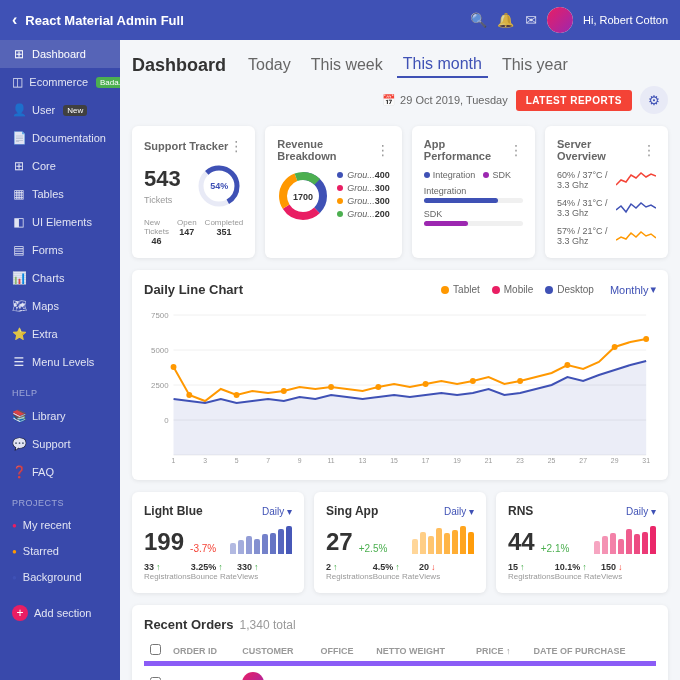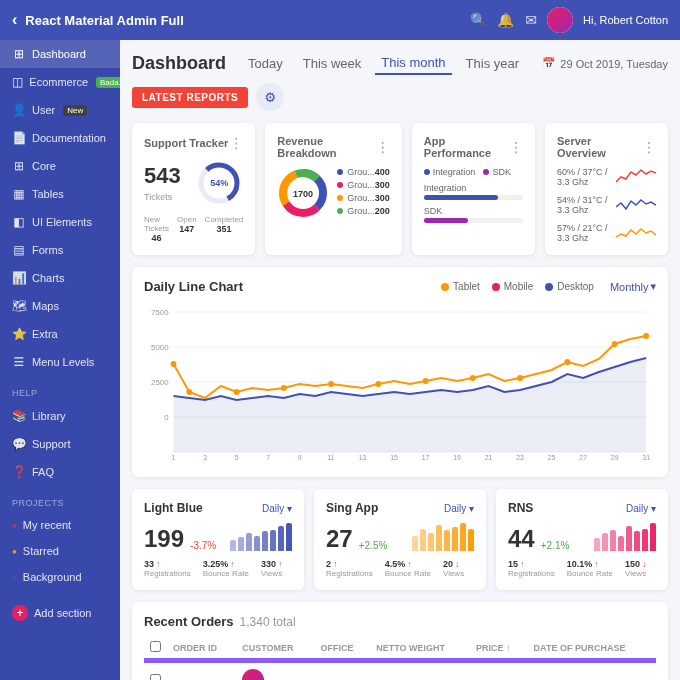--- a/index.html
+++ b/index.html
@@ -69,21 +69,21 @@
     
     .dashboard-header {
       display: flex;
       align-items: center;
       margin-bottom: 12px;
       gap: 8px;
       flex-wrap: wrap;
     }
     .dashboard-title { font-size: 18px; font-weight: 600; color: #333; margin-right: 8px; }
     .header-tab {
-      font-size: 13px;
+      font-size: 16px;
       color: #666;
       padding: 3px 6px;
       cursor: pointer;
     }
     .header-tab.active { color: #3f51b5; border-bottom: 2px solid #3f51b5; }
     .header-date {
       margin-left: auto;
       font-size: 11px;
       color: #666;
       display: flex;
@@ -144,21 +144,21 @@
     .stat-item { display: flex; flex-direction: column; align-items: center; }
     .stat-label { color: #999; font-size: 8px; }
     .stat-value { font-weight: 600; color: #333; }
 
     
     .revenue-content { display: flex; gap: 8px; align-items: center; }
     .donut-big { position: relative; width: 52px; height: 52px; flex-shrink: 0; }
     .revenue-legend { flex: 1; }
     .legend-item { display: flex; align-items: center; justify-content: space-between; margin-bottom: 3px; font-size: 9px; }
     .legend-dot { width: 6px; height: 6px; border-radius: 50%; margin-right: 4px; flex-shrink: 0; }
-    .legend-label { color: #666; flex: 1; }
+    .legend-label { color: #666; flex: 1; font-style: italic; }
     .legend-value { font-weight: 600; color: #333; }
 
     
     .perf-legend { display: flex; gap: 8px; margin-bottom: 6px; font-size: 9px; color: #666; }
     .perf-legend span { display: flex; align-items: center; gap: 3px; }
     .perf-dot { width: 6px; height: 6px; border-radius: 50%; }
     .perf-bar-row { margin-bottom: 6px; }
     .perf-bar-label { font-size: 9px; color: #666; margin-bottom: 2px; }
     .perf-bar-track { background: #f0f0f0; border-radius: 4px; height: 5px; }
     .perf-bar-fill { height: 5px; border-radius: 4px; }
@@ -203,21 +203,21 @@
     }
     .mini-card-header { display: flex; justify-content: space-between; align-items: center; margin-bottom: 6px; }
     .mini-card-title { font-size: 12px; font-weight: 600; color: #333; }
     .mini-card-period { font-size: 10px; color: #3f51b5; cursor: pointer; }
     .mini-main { display: flex; align-items: flex-end; gap: 6px; margin-bottom: 8px; }
     .mini-number { font-size: 24px; font-weight: 700; color: #333; line-height: 1; }
     .mini-change-pos { font-size: 10px; color: #4caf50; }
     .mini-change-neg { font-size: 10px; color: #f44336; }
     .mini-bars { margin-left: auto; display: flex; align-items: flex-end; gap: 2px; height: 30px; }
     .mini-bar { width: 6px; border-radius: 2px 2px 0 0; }
-    .mini-stats { display: flex; gap: 12px; font-size: 9px; color: #666; }
+    .mini-stats { display: flex; font-size: 9px; color: #666; }
     .mini-stat { display: flex; flex-direction: column; }
     .mini-stat-label { color: #999; font-size: 8px; }
     .mini-stat-value { font-weight: 600; color: #333; display: flex; align-items: center; gap: 2px; }
     .arrow-up { color: #4caf50; }
     .arrow-down { color: #f44336; }
 
     
     .orders-card {
       background: white;
       border-radius: 6px;

